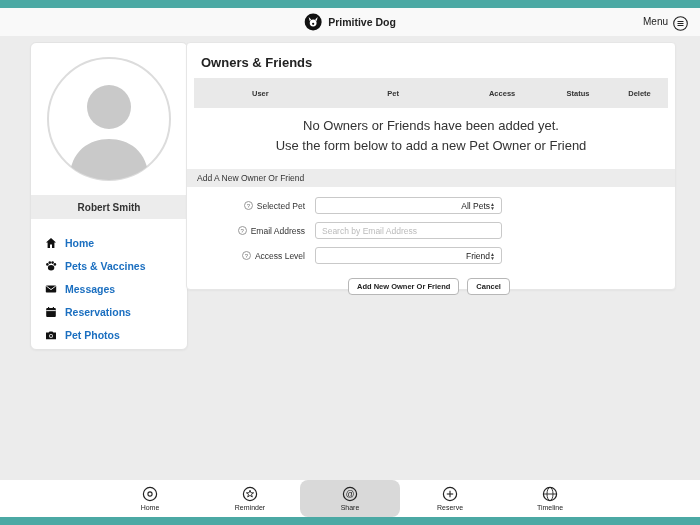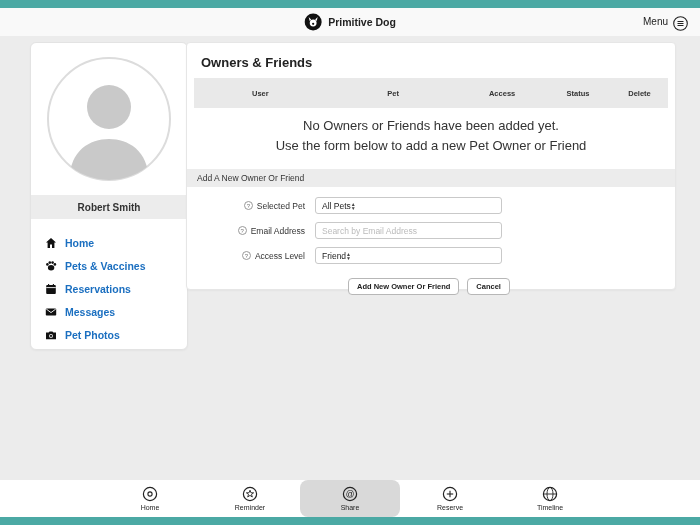--- a/index.html
+++ b/index.html
@@ -43,21 +43,21 @@
                  padding-left:10px; font-size:8.5px; color:#333; }
 
   .form { padding-top:10px; }
   .form-row { display:flex; align-items:center; margin-bottom:8px; }
   .form-label { width:118px; display:flex; align-items:center; justify-content:flex-end; gap:4px;
                 font-size:8.5px; color:#333; }
   .q-icon { width:9px; height:9px; border:1px solid #999; border-radius:50%; color:#777;
             font-size:6px; display:flex; align-items:center; justify-content:center; }
   .ctrl { margin-left:10px; width:187px; height:17px; border:1px solid #c9c9c9; border-radius:3px;
           background:#fff; display:flex; align-items:center; padding:0 6px; font-size:8.5px; color:#222; }
-  .select { justify-content:flex-start; cursor:pointer; }
+  .select { justify-content:flex-end; cursor:pointer; }
   .sel-arrows { display:flex; flex-direction:column; line-height:4px; font-size:5px; color:#444; }
   input.ctrl { outline:none; }
   input.ctrl::placeholder { color:#bbb; }
 
   .btn-row { margin-left:132px; margin-top:14px; display:flex; gap:8px;padding-left:29px; }
   .btn { height:17px; padding:0 8px; background:#fff; border:1px solid #b7b7b7; border-radius:4px;
          font-size:7.5px; font-weight:bold; color:#222; cursor:pointer; font-family:inherit; }
 
   
   .tabbar { position:absolute; left:0; top:480px; width:700px; height:37px; background:#fff;
@@ -127,34 +127,34 @@
           <circle cx="4.8" cy="2.6" r="1.3" fill="#111"></circle>
           <circle cx="7.6" cy="2.6" r="1.3" fill="#111"></circle>
           <circle cx="9.9" cy="4.4" r="1.3" fill="#111"></circle>
           <ellipse cx="6.1" cy="7.8" rx="3.2" ry="2.7" fill="#111"></ellipse>
         </svg>
         <span class="nav-label">Pets &amp; Vaccines</span>
       </div>
 
       <div class="nav-item">
         <svg width="12" height="12" viewBox="0 0 12 12">
+          <rect x="0.8" y="2.6" width="10.4" height="7" rx="0.8" fill="#111"></rect>
+          <path d="M1.2 3 L6 6.6 L10.8 3" fill="none" stroke="#fff" stroke-width="0.9"></path>
+        </svg>
+        <span class="nav-label">Messages</span>
+      </div>
+
+      <div class="nav-item">
+        <svg width="12" height="12" viewBox="0 0 12 12">
           <rect x="1.2" y="2" width="9.6" height="9" rx="1" fill="#111"></rect>
           <line x1="1.2" y1="4.6" x2="10.8" y2="4.6" stroke="#fff" stroke-width="0.9"></line>
           <line x1="3.6" y1="1" x2="3.6" y2="2.8" stroke="#111" stroke-width="1.1"></line>
           <line x1="8.4" y1="1" x2="8.4" y2="2.8" stroke="#111" stroke-width="1.1"></line>
         </svg>
         <span class="nav-label">Reservations</span>
-      </div>
-
-      <div class="nav-item">
-        <svg width="12" height="12" viewBox="0 0 12 12">
-          <rect x="0.8" y="2.6" width="10.4" height="7" rx="0.8" fill="#111"></rect>
-          <path d="M1.2 3 L6 6.6 L10.8 3" fill="none" stroke="#fff" stroke-width="0.9"></path>
-        </svg>
-        <span class="nav-label">Messages</span>
       </div>
 
       <div class="nav-item">
         <svg width="12" height="12" viewBox="0 0 12 12">
           <path d="M1 3.6 H3.6 L4.6 2.4 H7.4 L8.4 3.6 H11 V10.2 H1 Z" fill="#111"></path>
           <circle cx="6" cy="6.9" r="1.9" fill="#fff"></circle>
           <circle cx="6" cy="6.9" r="1.1" fill="#111"></circle>
         </svg>
         <span class="nav-label">Pet Photos</span>
       </div>

